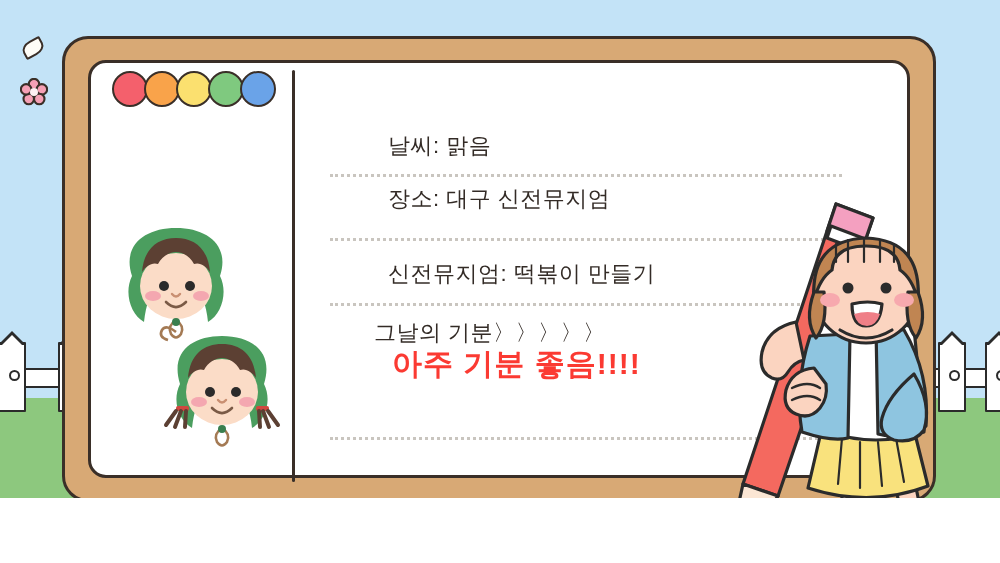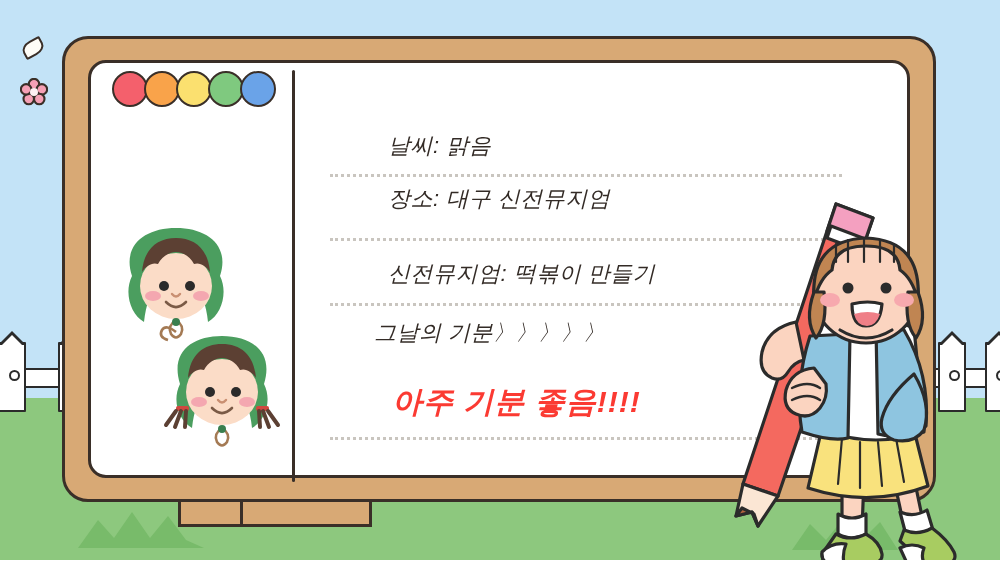--- a/index.html
+++ b/index.html
@@ -6,24 +6,23 @@
     margin: 0;
     padding: 0;
     background: #ffffff;
   }
   body {
     font-family: "Liberation Sans", "DejaVu Sans", sans-serif;
   }
   .stage {
     position: relative;
     width: 1000px;
-    height: 560px;
+    height: 498px;
     overflow: hidden;
     background: #c3e3f7;
-    font-style: italic;
   }
 
   
   .sky {
     position: absolute;
     left: 0; top: 0;
     width: 1000px; height: 563px;
     background: #c3e3f7;
   }
   .grass {
@@ -262,21 +261,21 @@
 
   <div class="dotline" style="top:174px;"></div>
   <div class="dotline" style="top:238px;"></div>
   <div class="dotline" style="top:303px;"></div>
   <div class="dotline" style="top:437px;"></div>
 
   <div class="row-text" style="left:388px; top:131px;">날씨: 맑음</div>
   <div class="row-text" style="left:388px; top:184px;">장소: 대구 신전뮤지엄</div>
   <div class="row-text" style="left:388px; top:259px;">신전뮤지엄: 떡볶이 만들기</div>
   <div class="row-text" style="left:374px; top:318px;">그날의 기분〉〉〉〉〉</div>
-  <div class="row-text big" style="left:392px; top:382px;">아주 기분 좋음!!!!</div>
+  <div class="row-text big" style="left:392px; top:344px;">아주 기분 좋음!!!!</div>
 
   <svg class="face-boy" viewBox="0 0 132 118">
     <g stroke="#3a7f4f" stroke-width="0">
       <path d="M22 54 C12 24 34 6 66 6 C98 6 120 24 110 54 C118 70 112 92 98 100 C96 82 92 72 86 66 L46 66 C40 72 36 82 34 100 C20 92 14 70 22 54 Z" fill="#4b9e5f"></path>
     </g>
     <ellipse cx="66" cy="64" rx="36" ry="33" fill="#fbdcc7"></ellipse>
     <path d="M32 50 C34 26 48 16 66 16 C84 16 98 26 100 50 C96 44 90 40 84 42 C80 34 72 30 66 30 C60 30 52 34 48 42 C42 40 36 44 32 50 Z" fill="#5c4033"></path>
     <circle cx="54" cy="64" r="5" fill="#2b2b2b"></circle>
     <circle cx="80" cy="64" r="5" fill="#2b2b2b"></circle>
     <ellipse cx="43" cy="74" rx="8" ry="5" fill="#f4a7b0"></ellipse>

